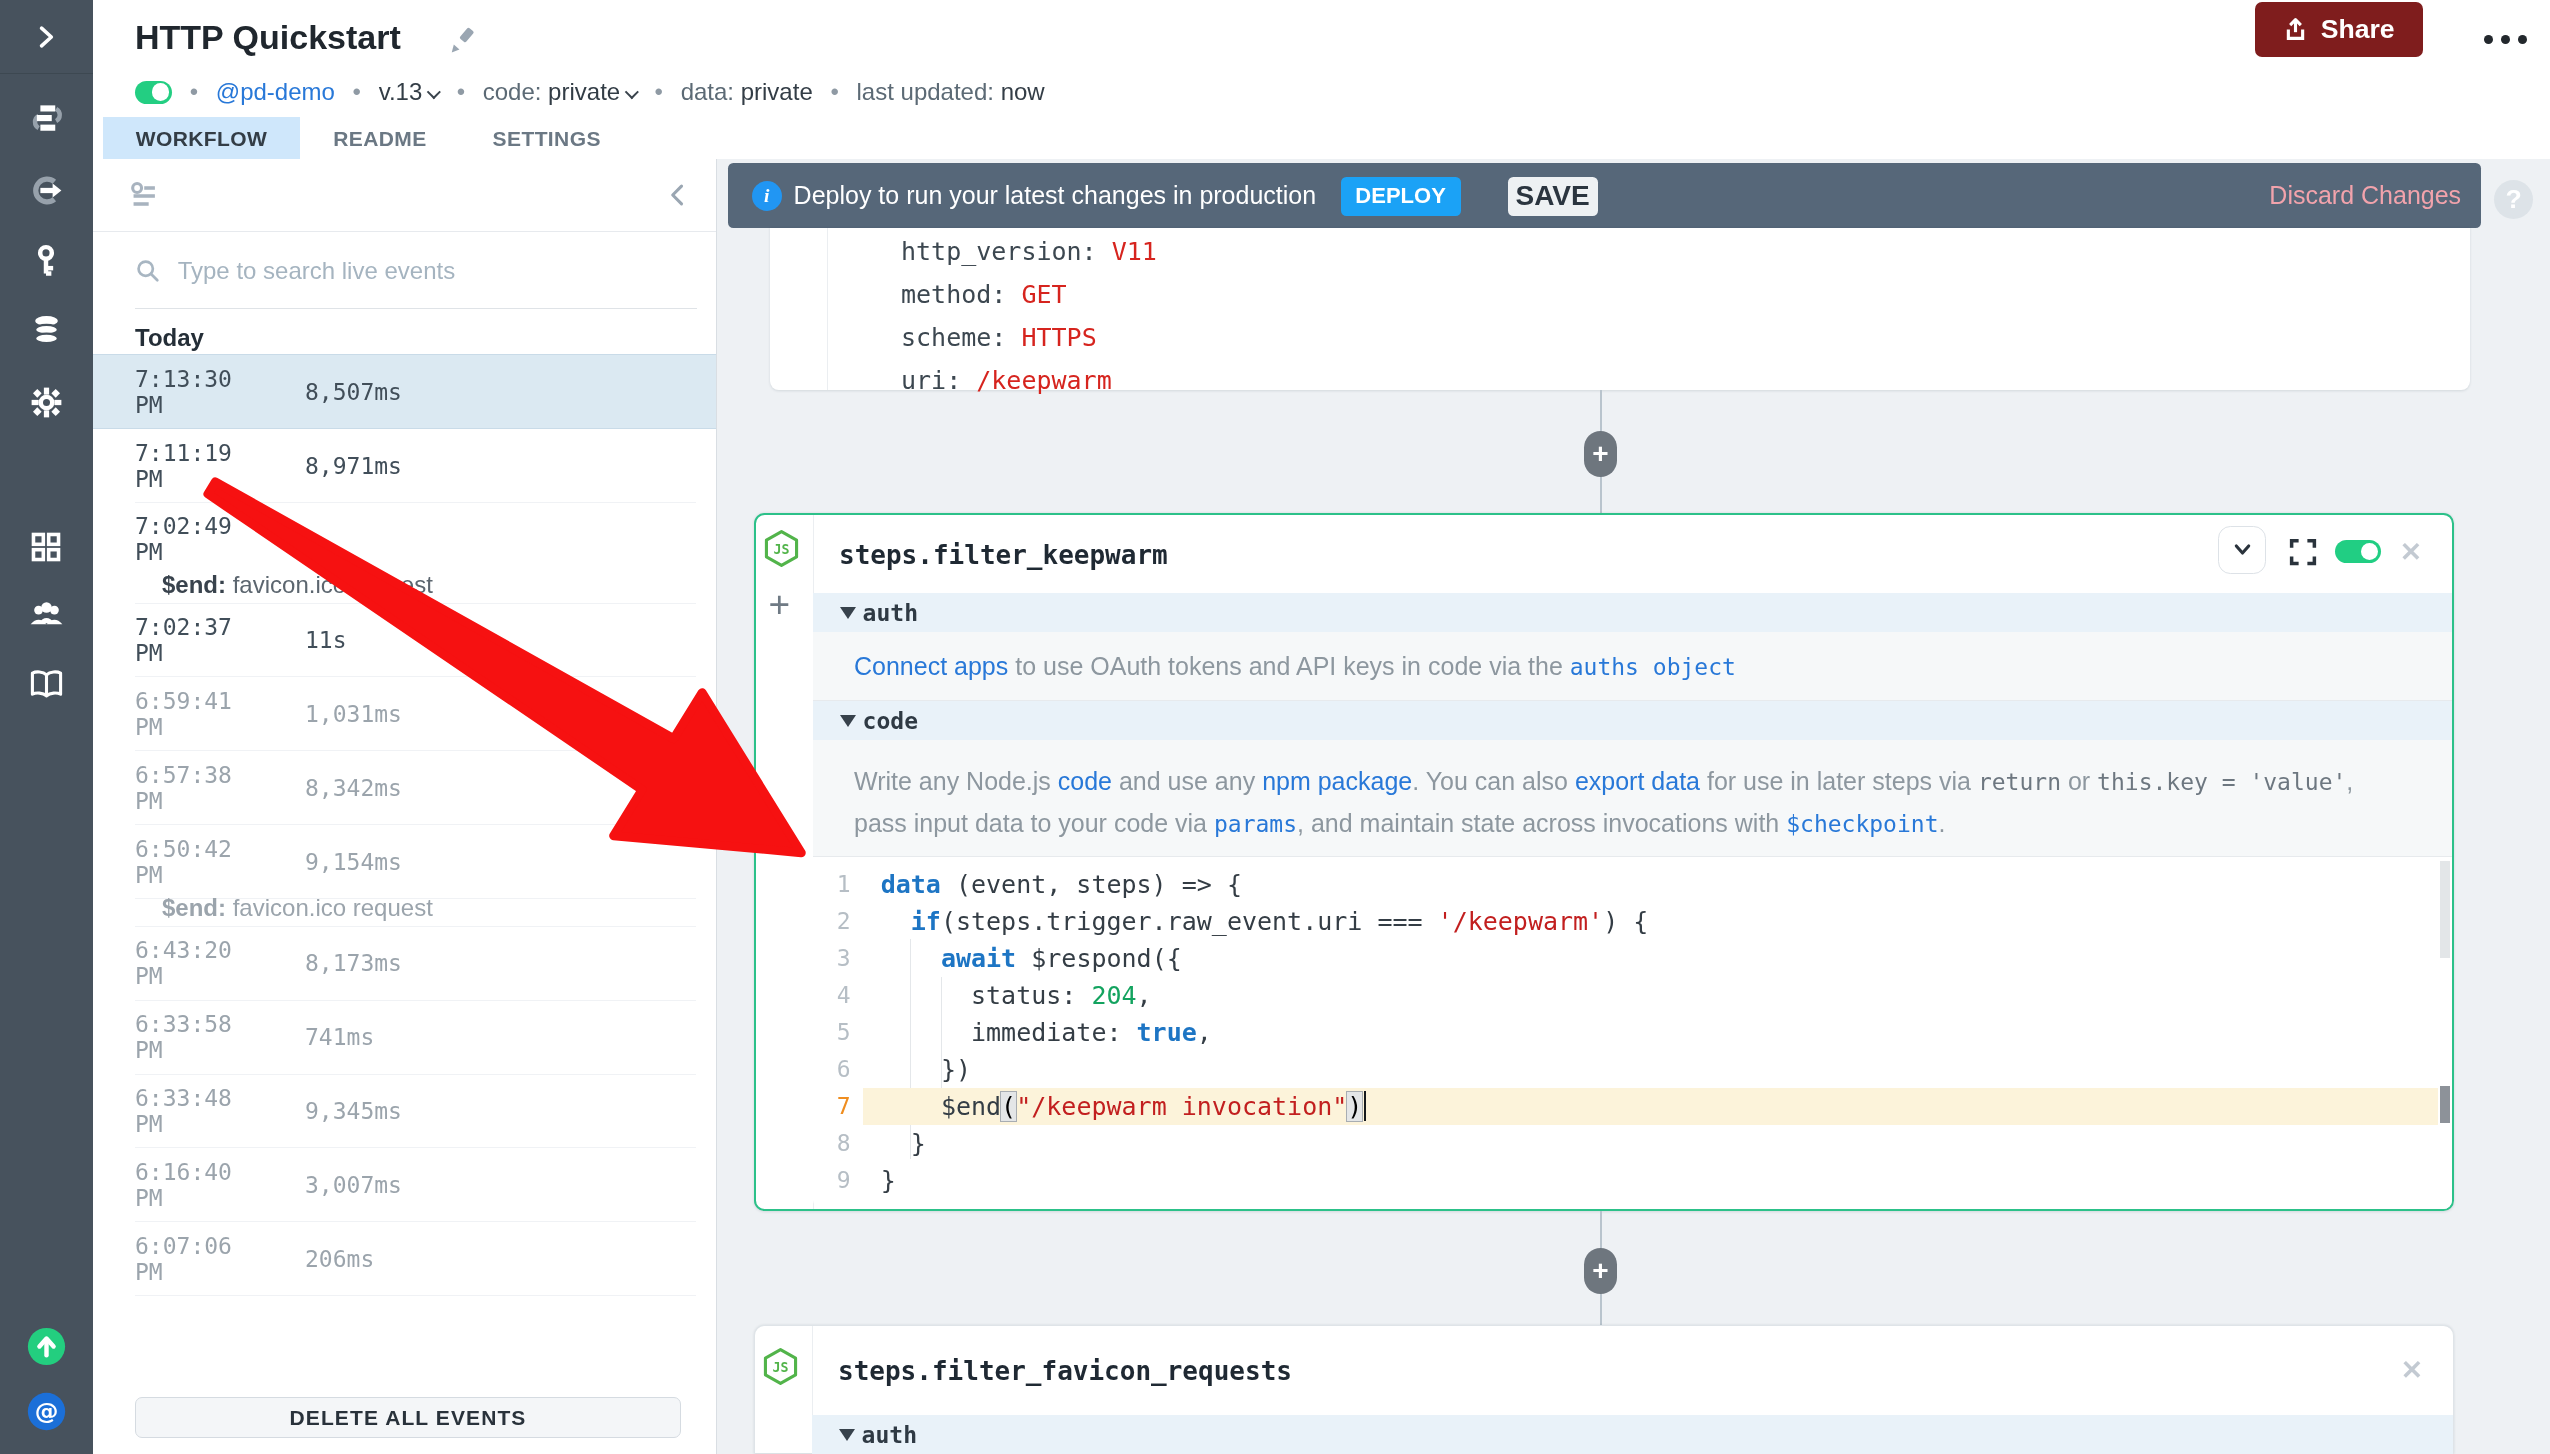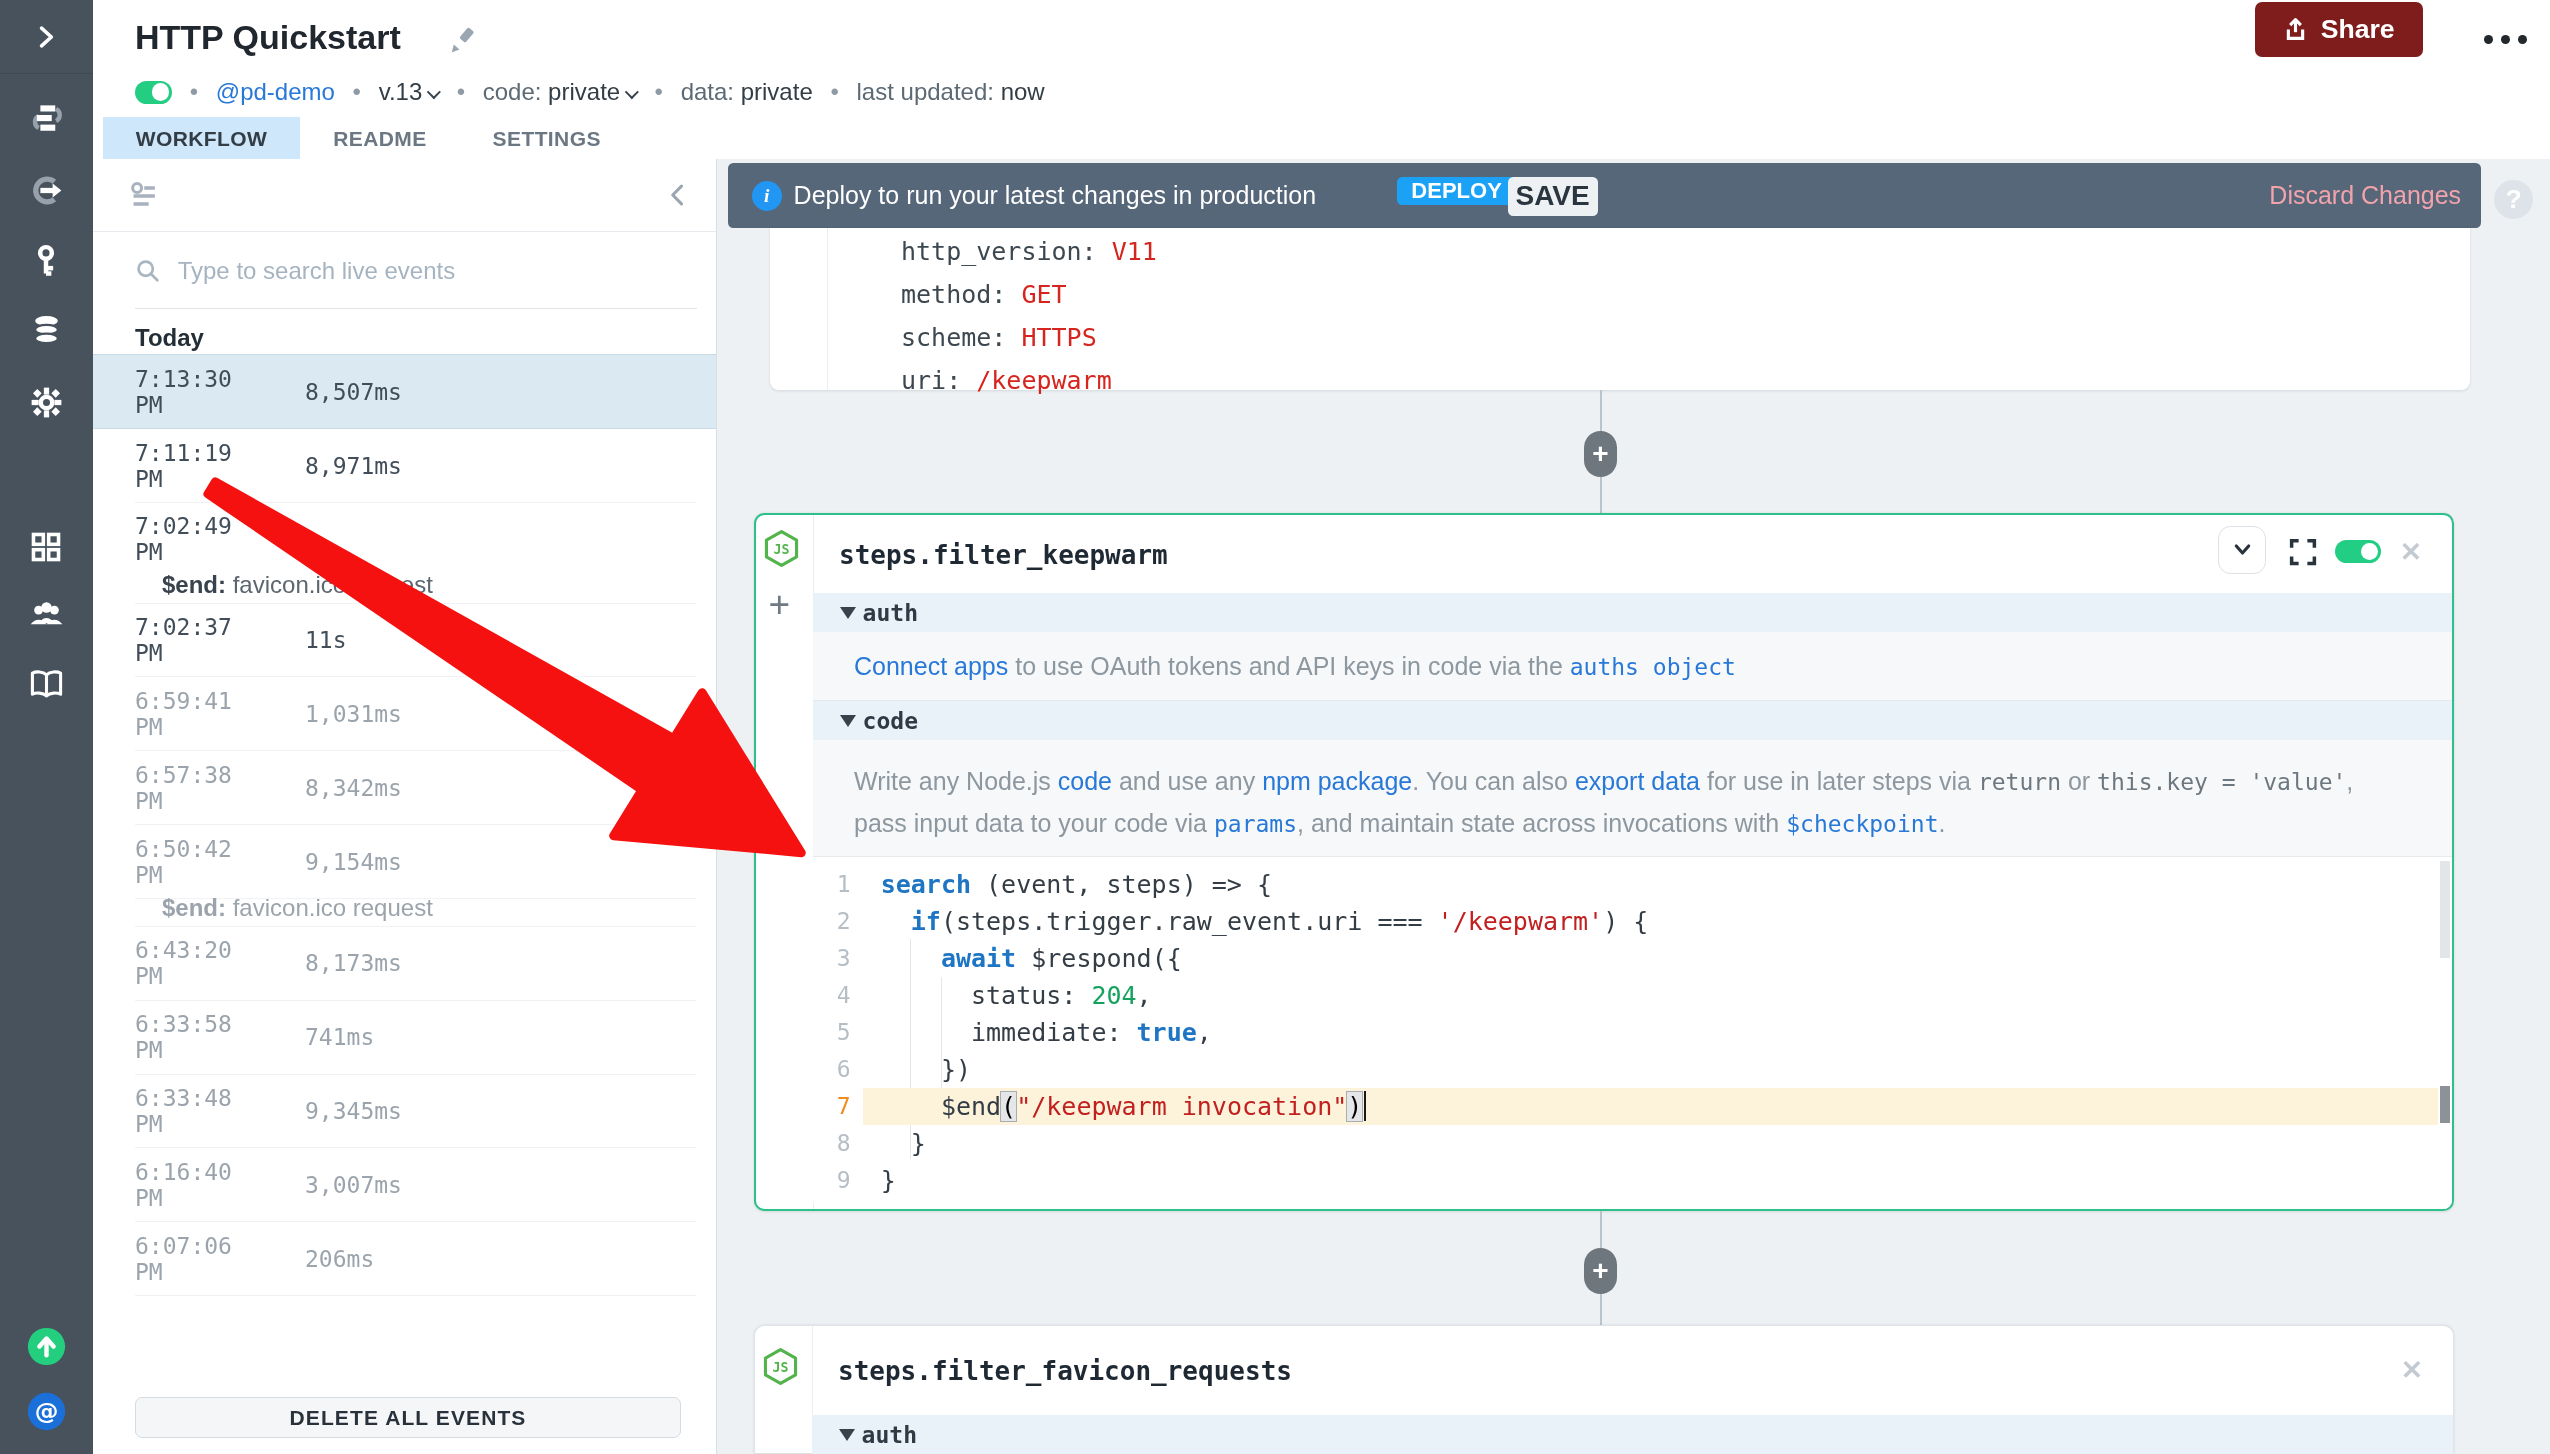--- a/index.html
+++ b/index.html
@@ -62,21 +62,21 @@
   .delete-btn { position:absolute; left:42px; right:35px; bottom:16px; height:41px; background:#f4f6f8; border:0.9px solid #d5dbe1; border-radius:7px; font-size:21px; font-weight:700; letter-spacing:1.1px; color:#29323b; display:flex; align-items:center; justify-content:center; cursor:pointer; }
 
   
   .canvas { position:absolute; left:717px; top:159px; width:1833px; height:1295px; background:#eef1f4; }
   .connector-line { position:absolute; left:883px; width:1.8px; background:#b9c4cd; }
   .plus-pill { position:absolute; left:867px; width:33px; height:46px; border-radius:17px; background:#6e767e; color:#fff; display:flex; align-items:center; justify-content:center; font-size:28px; font-weight:700; cursor:pointer; line-height:1; }
 
   .deploy-banner { position:absolute; left:10.6px; top:4.4px; width:1753px; height:65px; background:#566779; border-radius:5.3px; display:flex; align-items:center; }
   .info-ic { position:absolute; left:24px; top:17.7px; width:30px; height:30px; border-radius:50%; background:#2196f3; color:#fff; font-size:19.5px; font-style:italic; font-weight:700; display:flex; align-items:center; justify-content:center; font-family:"Liberation Serif",serif; }
   .banner-msg { position:absolute; left:66px; top:0; height:65px; display:flex; align-items:center; color:#fff; font-size:25px; }
-  .deploy-btn { position:absolute; left:669px; top:13.3px; width:120px; height:28px; background:#1ba2f6; border-radius:5.3px; color:#fff; font-size:22px; font-weight:700; display:flex; align-items:center; justify-content:center; cursor:pointer; }
+  .deploy-btn { position:absolute; left:613px; top:13.3px; width:120px; height:39px; background:#1ba2f6; border-radius:5.3px; color:#fff; font-size:22px; font-weight:700; display:flex; align-items:center; justify-content:center; cursor:pointer; }
   .save-btn { position:absolute; left:780px; top:13.3px; width:90px; height:39px; background:#eef1f3; border-radius:5.3px; color:#2b353f; font-size:28px; font-weight:700; display:flex; align-items:center; justify-content:center; cursor:pointer; }
   .discard { position:absolute; right:19.5px; top:0; height:65px; display:flex; align-items:center; color:#f2a3ac; font-size:25px; cursor:pointer; }
   .help-circle { position:absolute; left:2494px; top:180px; width:39px; height:39px; border-radius:50%; background:#dde3e8; color:#fff; font-size:26.6px; font-weight:700; display:flex; align-items:center; justify-content:center; cursor:pointer; z-index:6; }
 
   .card { background:#fff; box-shadow:0 0.9px 2.7px rgba(20,40,60,.12); position:absolute; }
   .rail-div { position:absolute; left:57px; top:0; bottom:0; width:0.9px; background:#ebeef1; }
 
   .trigger-card { left:37px; top:69px; width:1700px; height:162px; border-radius:0 0 8.9px 8.9px;margin-left:16px; }
   .trig-fields { position:absolute; left:131px; top:1.8px; font-size:25px; line-height:43px; }
   .fk { color:#3c4750; } .fv { color:#d6241e; }
@@ -483,21 +483,21 @@
       <div class="dline"><span class="tk-g">Write any Node.js </span><span class="tk-l">code</span><span class="tk-g"> and use any </span><span class="tk-l">npm package</span><span class="tk-g">. You can also </span><span class="tk-l">export data</span><span class="tk-g"> for use in later steps via </span><span class="tk-m">return</span><span class="tk-g"> or </span><span class="tk-m">this.key = 'value'</span><span class="tk-g">,</span></div>
       <div class="dline"><span class="tk-g">pass input data to your code via </span><span class="tk-lm">params</span><span class="tk-g">, and maintain state across invocations with </span><span class="tk-lm">$checkpoint</span><span class="tk-g">.</span></div>
     </div>
 
     <div class="editor">
       <div class="guide" style="left:97px;top:82px;height:220px"></div>
       <div class="guide" style="left:128px;top:120px;height:111px"></div>
       <div class="ed-rows">
           <div class="ed-row">
             <div class="gut">1</div>
-            <div class="code"><span class="tk-kw">search</span><span class="tk-pl"> (event, steps) =&gt; {</span></div>
+            <div class="code"><span class="tk-kw">data</span><span class="tk-pl"> (event, steps) =&gt; {</span></div>
           </div>
           <div class="ed-row">
             <div class="gut">2</div>
             <div class="code"><span class="tk-pl">  </span><span class="tk-kw">if</span><span class="tk-pl">(steps.trigger.raw_event.uri === </span><span class="tk-str">'/keepwarm'</span><span class="tk-pl">) {</span></div>
           </div>
           <div class="ed-row">
             <div class="gut">3</div>
             <div class="code"><span class="tk-pl">    </span><span class="tk-kw">await</span><span class="tk-pl"> $respond({</span></div>
           </div>
           <div class="ed-row">

